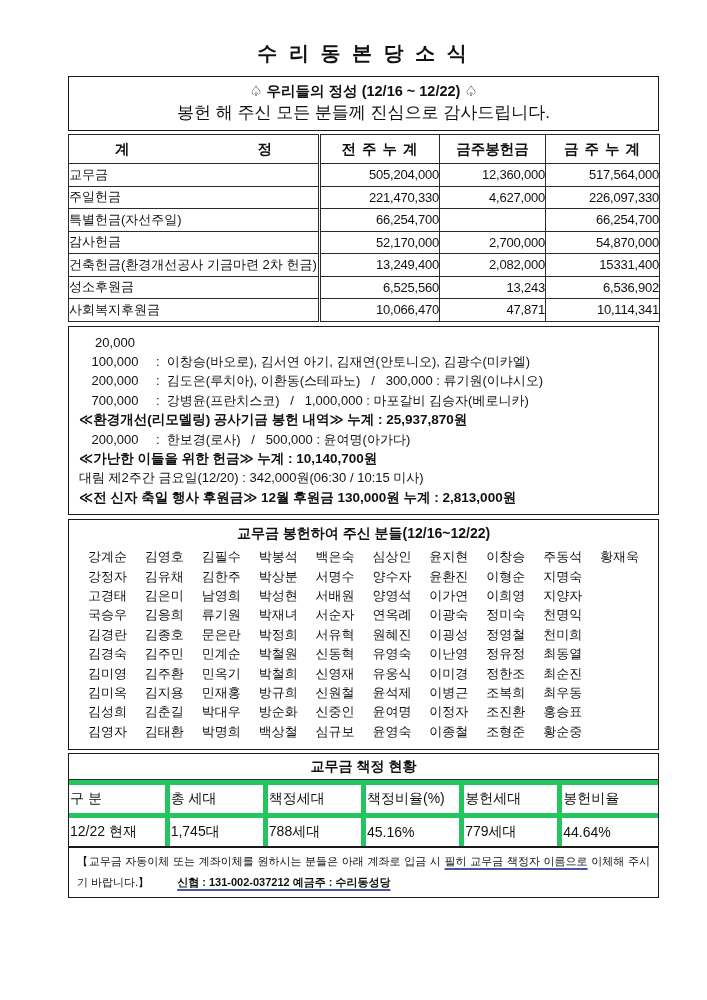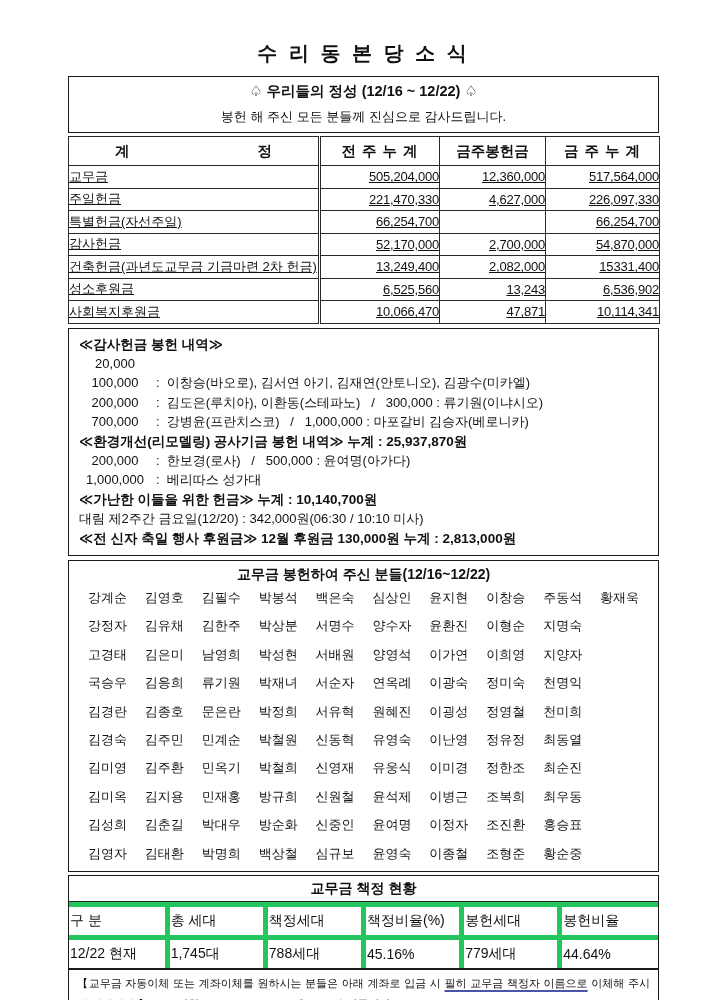--- a/index.html
+++ b/index.html
@@ -14,46 +14,46 @@
     -webkit-font-smoothing:antialiased;
   }
   .sheet{padding:40px 58px 0 68px;width:591px;}
   .doc-title{
     text-align:center;font-size:20px;font-weight:800;letter-spacing:3px;
     margin:0 0 9px 0;white-space:pre;
   }
   .box{border:1.6px solid var(--border);box-sizing:border-box;}
   
   .hdr-box{margin-bottom:3px;padding:5px 4px 6px;}
-  .hdr-title{text-align:center;font-weight:800;font-size:14.5px;margin-bottom:7px;}
-  .hdr-sub{text-align:center;font-size:13px;}
+  .hdr-title{text-align:center;font-weight:800;font-size:14.5px;margin-bottom:0;}
+  .hdr-sub{text-align:center;font-size:17px;}
   
   table.t-main{border-collapse:collapse;width:100%;table-layout:fixed;border:1.6px solid var(--border);}
   table.t-main th,table.t-main td{border:1px solid #2a2a2a;padding:0;box-sizing:border-box;}
   table.t-main th{height:29px;font-size:14.5px;font-weight:800;}
-  table.t-main td{height:22.5px;font-size:13px;text-decoration:underline;}
+  table.t-main td{height:22.5px;font-size:13px;}
   .c1{width:251px;}
   .c2{width:120px;border-left:3px double #2a2a2a !important;}
   .c3{width:106px;}
   .c4{width:114px;}
   .th-split{display:flex;justify-content:space-between;padding:0 46px;}
   td.lbl{padding-left:8px;text-align:left;}
   td.num{padding-right:8px;text-align:right;font-size:12.5px;letter-spacing:-0.2px;}
   th.sp{letter-spacing:1px;}
   
   .details-box{margin-top:4px;padding:6px 10px 7px 10px;font-size:13px;line-height:19.4px;}
   .d-head{font-weight:800;font-size:13.5px;white-space:pre-wrap;}
   .d-entry{display:flex;}
   .d-amt{flex:none;width:72px;text-align:center;white-space:pre;}
   .d-txt{white-space:pre-wrap;margin-left:5px;}
   .d-plain{white-space:pre-wrap;}
   
   .names-box{margin-top:4px;padding:5px 10px 8px 10px;}
   .names-title{text-align:center;font-weight:800;font-size:14px;margin-bottom:4px;}
-  .names-grid{display:grid;grid-template-columns:repeat(10,1fr);row-gap:9px;}
+  .names-grid{display:grid;grid-template-columns:repeat(10,1fr);row-gap:0;}
   .name-cell{text-align:center;font-size:13px;line-height:19.4px;white-space:nowrap;}
   
   .assess-box{margin-top:3px;}
   .assess-title{text-align:center;font-weight:800;font-size:14px;line-height:25px;border-bottom:1px solid #2a2a2a;}
   table.t-assess{border-collapse:collapse;width:100%;table-layout:fixed;}
   table.t-assess td{border:5px solid #22c55e;height:26px;font-size:14px;}
   table.t-assess tr td:first-child{border-left:none;}
   table.t-assess tr td:last-child{border-right:none;}
   table.t-assess tr:last-child td{border-bottom:none;}
   
@@ -111,68 +111,63 @@
           <td class="c3 num"></td>
           <td class="c4 num">66,254,700</td>
         </tr>
         <tr>
           <td class="c1 lbl">감사헌금</td>
           <td class="c2 num">52,170,000</td>
           <td class="c3 num">2,700,000</td>
           <td class="c4 num">54,870,000</td>
         </tr>
         <tr>
-          <td class="c1 lbl">건축헌금(과년도교무금 기금마련 2차 헌금)</td>
+          <td class="c1 lbl">건축헌금(환경개선공사 기금마련 2차 헌금)</td>
           <td class="c2 num">13,249,400</td>
           <td class="c3 num">2,082,000</td>
           <td class="c4 num">15331,400</td>
         </tr>
         <tr>
           <td class="c1 lbl">성소후원금</td>
           <td class="c2 num">6,525,560</td>
           <td class="c3 num">13,243</td>
           <td class="c4 num">6,536,902</td>
         </tr>
         <tr>
           <td class="c1 lbl">사회복지후원금</td>
           <td class="c2 num">10,066,470</td>
           <td class="c3 num">47,871</td>
           <td class="c4 num">10,114,341</td>
         </tr>
       </tbody>
   </table>
 
   <div class="box details-box" id="details-body">
-      <div class="d-head">≪감사헌금 봉헌 내역≫</div>
       <div class="d-entry">
         <span class="d-amt">20,000</span>
       </div>
       <div class="d-entry">
         <span class="d-amt">100,000</span>
         <span class="d-txt">:  이창승(바오로), 김서연 아기, 김재연(안토니오), 김광수(미카엘)</span>
       </div>
       <div class="d-entry">
         <span class="d-amt">200,000</span>
         <span class="d-txt">:  김도은(루치아), 이환동(스테파노)   /   300,000 : 류기원(이냐시오)</span>
       </div>
       <div class="d-entry">
         <span class="d-amt">700,000</span>
         <span class="d-txt">:  강병윤(프란치스코)   /   1,000,000 : 마포갈비 김승자(베로니카)</span>
       </div>
       <div class="d-head">≪환경개선(리모델링) 공사기금 봉헌 내역≫ 누계 : 25,937,870원</div>
       <div class="d-entry">
         <span class="d-amt">200,000</span>
         <span class="d-txt">:  한보경(로사)   /   500,000 : 윤여명(아가다)</span>
       </div>
-      <div class="d-entry">
-        <span class="d-amt">1,000,000</span>
-        <span class="d-txt">:  베리따스 성가대</span>
-      </div>
       <div class="d-head">≪가난한 이들을 위한 헌금≫ 누계 : 10,140,700원</div>
-      <div class="d-plain">대림 제2주간 금요일(12/20) : 342,000원(06:30 / 10:10 미사)</div>
+      <div class="d-plain">대림 제2주간 금요일(12/20) : 342,000원(06:30 / 10:15 미사)</div>
       <div class="d-head">≪전 신자 축일 행사 후원금≫ 12월 후원금 130,000원 누계 : 2,813,000원</div>
     </div>
 
   <div class="box names-box">
     <div class="names-title">교무금 봉헌하여 주신 분들(12/16~12/22)</div>
     <div class="names-grid" id="names-grid">
         <div class="name-cell">강계순</div>
         <div class="name-cell">김영호</div>
         <div class="name-cell">김필수</div>
         <div class="name-cell">박봉석</div>

